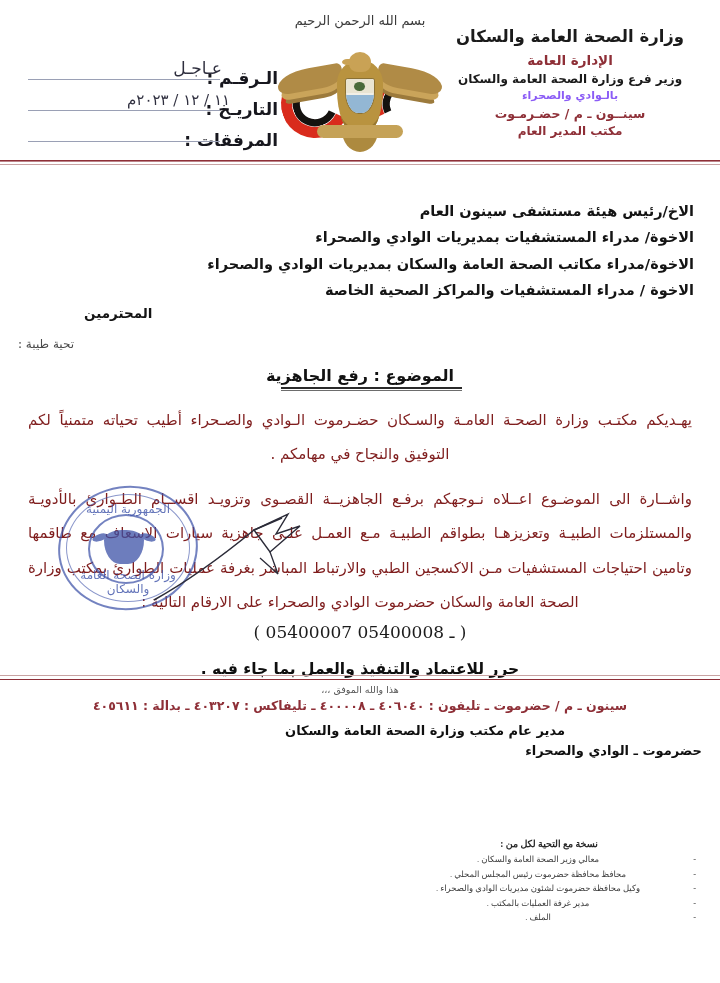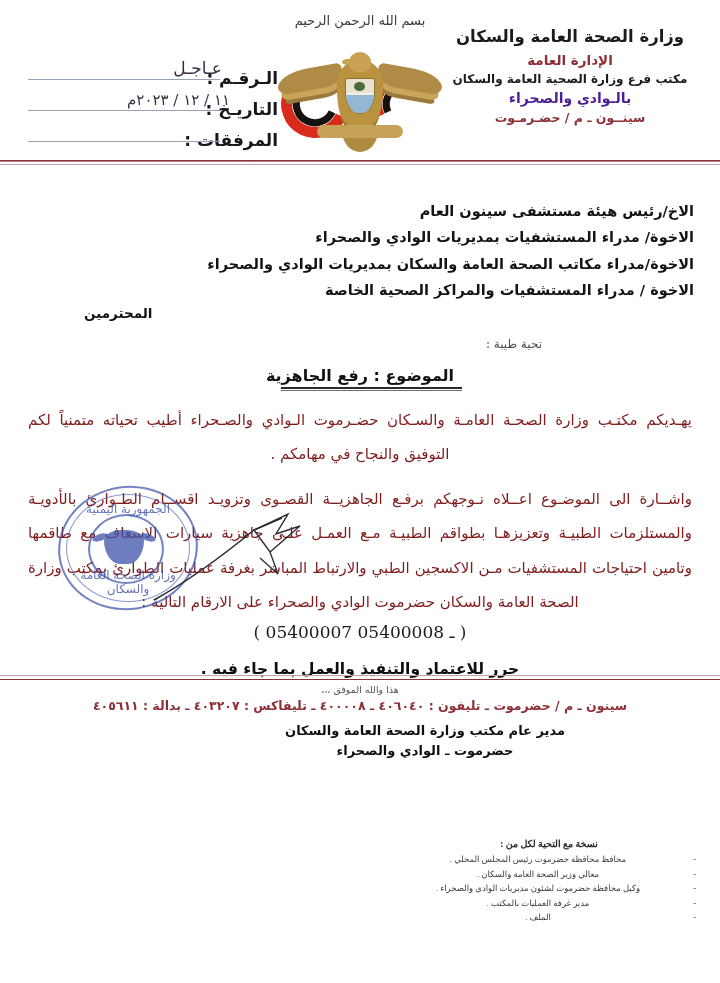--- a/index.html
+++ b/index.html
@@ -71,21 +71,21 @@
     width:86px;height:13px;background:#c5a257;border-radius:7px;
   }
 
   .head-right{
     position:absolute;right:14px;top:26px;width:272px;
     text-align:center;line-height:1.35;
   }
   .h-ministry{font-size:16.5px;font-weight:bold;color:#1b1b1b;letter-spacing:-.2px;}
   .h-admin{font-size:13.5px;font-weight:bold;color:#8e2f37;margin-top:3px;}
   .h-branch{font-size:12px;font-weight:bold;color:#1b1b1b;margin-top:2px;}
-  .h-region{font-size:14px;font-weight:bold;color:#4c1d95;margin-top:1px;letter-spacing:.5px;}
+  .h-region{font-size:11px;font-weight:bold;color:#8b5cf6;margin-top:1px;letter-spacing:.5px;}
   .h-city{font-size:12.5px;font-weight:bold;color:#8e2f37;margin-top:2px;letter-spacing:1px;}
   .h-office{font-size:12px;font-weight:bold;color:#8e2f37;margin-top:1px;letter-spacing:.5px;}
 
   
   .head-left{position:absolute;left:28px;top:56px;width:250px;}
   .field{position:relative;height:31px;}
   .field .lbl{
     position:absolute;right:0;top:12px;font-size:17px;font-weight:bold;color:#17171e;
     letter-spacing:.6px;white-space:nowrap;
   }
@@ -108,21 +108,21 @@
   .body{position:absolute;left:0;right:0;top:176px;padding:0 18px;}
 
   .addressees{margin-top:22px;text-align:right;padding-right:8px;}
   .addressees div{
     font-size:14.5px;font-weight:bold;color:#141414;line-height:1.82;
     letter-spacing:-.1px;
   }
   .resp-row{position:relative;height:22px;margin-top:1px;}
   .resp{position:absolute;left:66px;top:0;font-size:13.5px;font-weight:bold;color:#141414;}
 
-  .greet{margin-top:6px;text-align:right;padding-right:160px;}
+  .greet{margin-top:6px;text-align:left;padding-right:160px;}
   .greet span{font-size:12px;color:#4a4a4a;font-family:"DejaVu Serif","Liberation Serif",serif;}
 
   .subject-wrap{text-align:center;margin-top:14px;}
   .subject{
     display:inline-block;font-size:16px;font-weight:bold;color:#121212;
     padding-bottom:4px;letter-spacing:-.2px;position:relative;
   }
   .subject:after{
     content:"";position:absolute;left:8%;right:-4%;bottom:-2px;height:4px;
     background:linear-gradient(#2a2a2a,#2a2a2a) no-repeat,
@@ -143,21 +143,21 @@
   }
   .directive{
     text-align:center;margin-top:18px;font-size:15.5px;font-weight:bold;color:#0f0f0f;
   }
   .tawfiq{text-align:center;margin-top:6px;font-size:9.5px;color:#555;letter-spacing:1px;}
 
   
   .sign{margin-top:26px;text-align:center;padding-left:130px;line-height:1.6;}
   .sign .name{font-size:13.5px;font-weight:bold;color:#101010;}
   .sign .title{font-size:13px;font-weight:bold;color:#101010;}
-  .sign .place{font-size:13px;font-weight:bold;color:#101010;}
+  .sign .place{font-size:13px;font-weight:bold;color:#101010;text-align:right;}
 
   
   .stamp{
     position:absolute;left:58px;top:486px;width:140px;height:124px;
     pointer-events:none;
   }
   .stamp .ring{
     position:absolute;inset:0;border:2px solid #3d52a8;border-radius:50%;
     opacity:.72;transform:rotate(-8deg);
   }
@@ -240,23 +240,24 @@
             <div class="water"></div>
         </div>
         <div class="eagle-tail"></div>
         <div class="scroll"></div>
       </div>
     </div>
 
     <div class="head-right">
       <div class="h-ministry">وزارة الصحة العامة والسكان</div>
       <div class="h-admin">الإدارة العامة</div>
-      <div class="h-branch">مكتب فرع وزارة الصحية العامة والسكان</div>
+      <div class="h-branch">وزير فرع وزارة الصحة العامة والسكان</div>
       <div class="h-region">بالـوادي والصحراء</div>
       <div class="h-city">سينــون ـ م / حضـرمـوت</div>
+      <div class="h-office">مكتب المدير العام</div>
     </div>
 
     <div class="head-left">
       <div class="field">
         <span class="lbl">الـرقـم :</span>
         <span class="hand">عـاجـل</span>
         <span class="line"></span>
       </div>
       <div class="field">
         <span class="lbl">التاريـخ :</span>
@@ -319,22 +320,22 @@
 
   <svg class="signature-mark" viewBox="0 0 160 110">
     <path d="M4,100 C40,80 70,58 104,30 L132,18" stroke="#2b2b38" stroke-width="1.6" fill="none"></path>
     <path d="M104,30 L138,14 L126,34 L150,26 L120,52 Z" stroke="#2b2b38" stroke-width="1.4" fill="none"></path>
     <path d="M120,52 L128,74 L110,58" stroke="#2b2b38" stroke-width="1.3" fill="none"></path>
   </svg>
 
   <div class="cc">
     <div class="cc-head">نسخة مع التحية لكل من :</div>
     <ul>
+      <li>معالي وزير الصحة العامة والسكان .</li>
       <li>محافظ محافظة حضرموت رئيس المجلس المحلي .</li>
-      <li>معالي وزير الصحة العامة والسكان .</li>
       <li>وكيل محافظة حضرموت لشئون مديريات الوادي والصحراء .</li>
       <li>مدير غرفة العمليات بالمكتب .</li>
       <li>الملف .</li>
     </ul>
   </div>
 
   <div class="rule-bot"></div>
   <div class="footer">سينون ـ م / حضرموت ـ تليفون : ٤٠٦٠٤٠ ـ ٤٠٠٠٠٨ ـ تليفاكس : ٤٠٣٢٠٧ ـ بدالة : ٤٠٥٦١١</div>
 
 </div>

